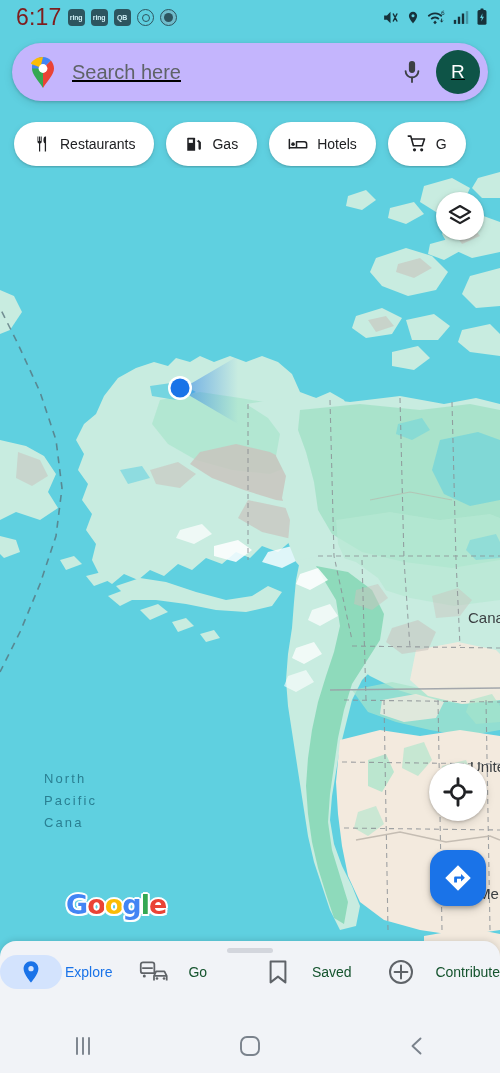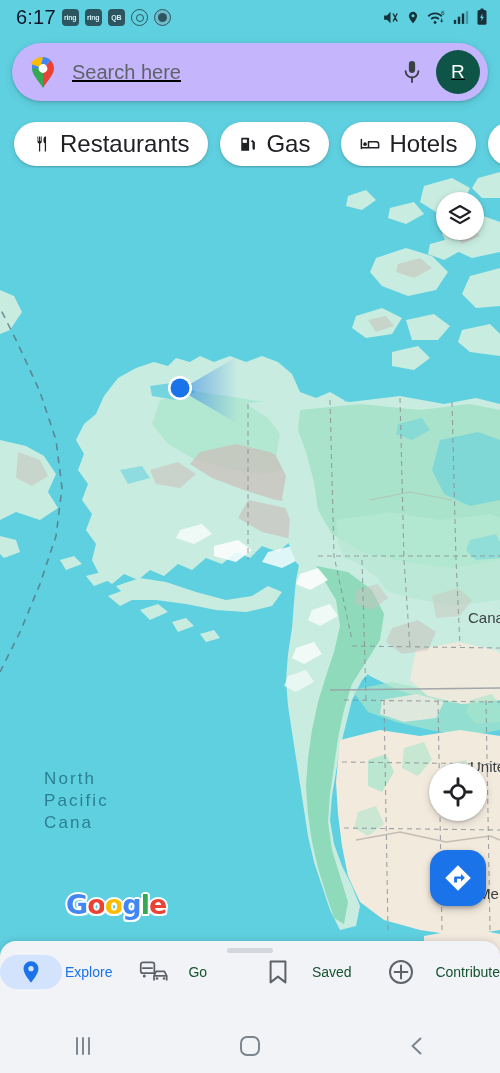--- a/index.html
+++ b/index.html
@@ -17,21 +17,21 @@
     background:#5fd0e0;
   }
   #map-svg { position:absolute; left:0; top:0; width:500px; height:1073px; }
 
   
   #status-bar {
     position:absolute; left:0; top:0; width:500px; height:34px;
     display:flex; align-items:center; padding:0 12px 0 16px;
     color:#1e3a42; z-index:40;
   }
-  #status-time { font-size:20px; letter-spacing:.2px; color:#0f172a; }
+  #status-time { font-size:23px; letter-spacing:.2px; color:#7f1d1d; }
   .sb-left { display:flex; align-items:center; gap:6px; }
   .sb-right { display:flex; align-items:center; gap:7px; margin-left:auto; }
   .notif-badge {
     width:17px; height:17px; border-radius:4px; background:#2d555f;
     color:#cfeff5; font-size:7px; font-weight:bold; letter-spacing:-.2px;
     display:flex; align-items:center; justify-content:center;
   }
   .notif-circ {
     width:17px; height:17px; border-radius:50%;
     border:1.6px solid #2d555f; position:relative;
@@ -69,21 +69,21 @@
     position:absolute; left:0; top:120px; width:500px; height:48px;
     display:flex; align-items:center; gap:12px; padding-left:14px;
     z-index:30; overflow:hidden;
   }
   .chip {
     height:44px; background:#ffffff; border-radius:22px;
     display:flex; align-items:center; gap:9px; padding:0 19px;
     white-space:nowrap; flex:0 0 auto;
     box-shadow:0 1px 2px rgba(0,0,0,.16), 0 2px 7px rgba(0,0,0,.09);
   }
-  .chip-label { font-size:24px; color:#202124; }
+  .chip-label { font-size:14px; color:#202124; }
 
   
   #layers-button {
     position:absolute; right:16px; top:192px; width:48px; height:48px;
     background:#ffffff; border-radius:50%; z-index:25;
     display:flex; align-items:center; justify-content:center;
     box-shadow:0 1px 3px rgba(0,0,0,.22), 0 3px 9px rgba(0,0,0,.13);
   }
   #recenter-button {
     position:absolute; right:13px; top:763px; width:58px; height:58px;
@@ -94,21 +94,21 @@
   #directions-button {
     position:absolute; right:14px; top:850px; width:56px; height:56px;
     background:#1a73e8; border-radius:17px; z-index:25;
     display:flex; align-items:center; justify-content:center;
     box-shadow:0 2px 4px rgba(0,0,0,.26), 0 4px 10px rgba(0,0,0,.14);
   }
 
   
   .map-label { position:absolute; z-index:12; pointer-events:none; }
   #ocean-label {
-    left:44px; top:768px; color:#2a7f92; font-size:17px;
+    left:44px; top:768px; color:#2a7f92; font-size:13px;
     line-height:22px; letter-spacing:2.1px; text-align:left;
   }
   #label-canada { left:468px; top:609px; color:#3c4043; font-size:15px; }
   #label-united-states { left:470px; top:758px; color:#3c4043; font-size:15px; }
   #label-mexico { left:478px; top:885px; color:#3c4043; font-size:15px; }
 
   
   #google-watermark {
     position:absolute; left:22px; top:889px; z-index:14;
     font-size:27px; font-weight:bold; letter-spacing:-1px;

